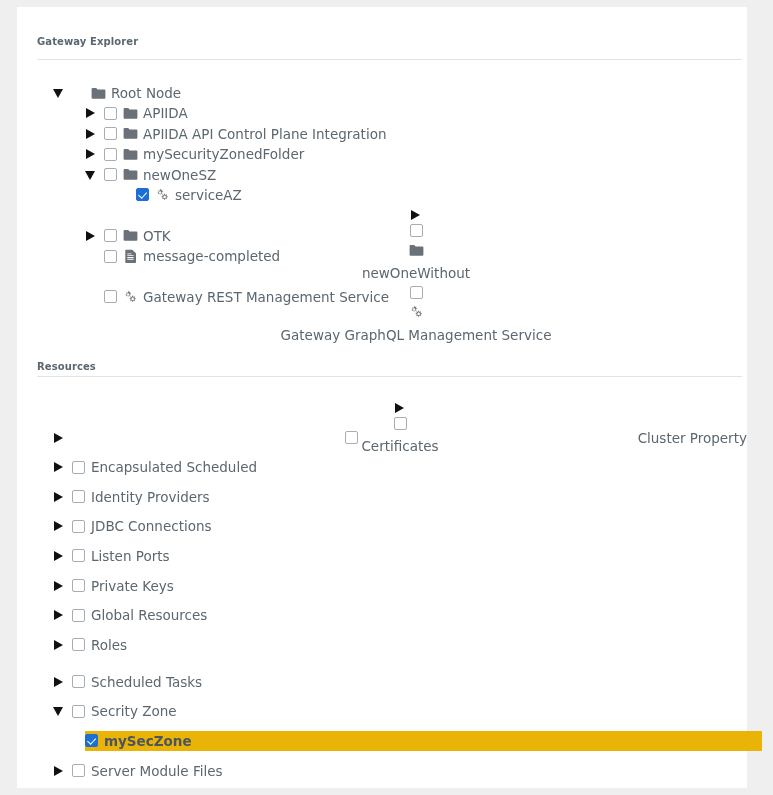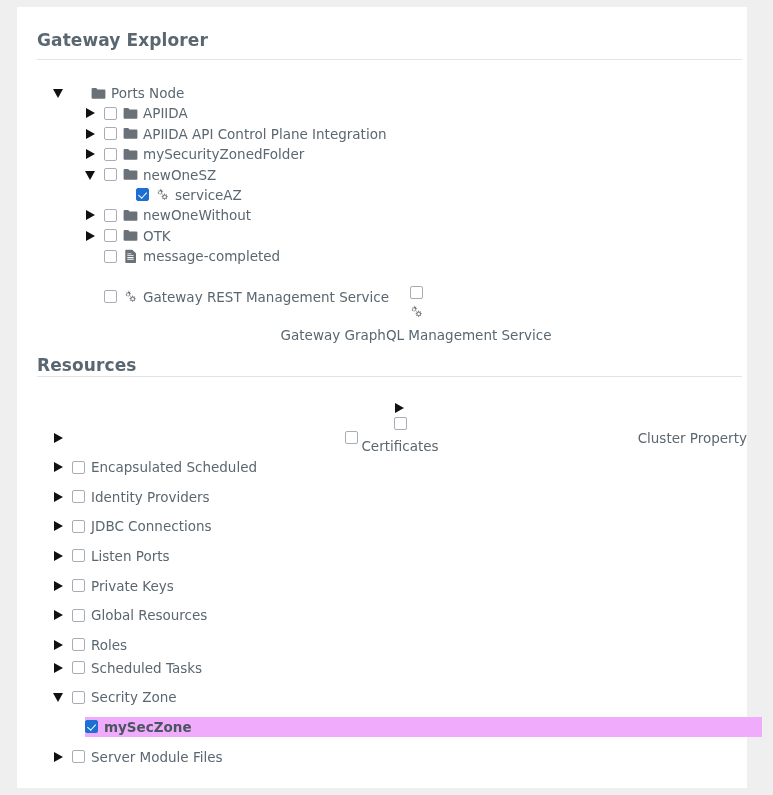--- a/index.html
+++ b/index.html
@@ -22,21 +22,21 @@
     position: absolute;
     left: 17px;
     top: 7px;
     width: 730px;
     height: 781px;
     background: #ffffff;
   }
 
   
   .section-header {
-    font-size: 17px;
+    font-size: 10px;
     font-weight: bold;
     color: #5b6770;
     letter-spacing: 0.1px;
   }
   .divider {
     height: 1px;
     background: #e3e3e3;
     width: 705px;
   }
 
@@ -118,21 +118,21 @@
   }
   .icon svg { display: block; }
 
   
   .gap6  { width: 6px;  flex: 0 0 6px;  }
   .gap7  { width: 7px;  flex: 0 0 7px;  }
   .gap5  { width: 5px;  flex: 0 0 5px;  }
 
   
   .row.highlight {
-    background: #f0abfc;
+    background: #eab308;
   }
   .row.highlight .row-label {
     font-weight: bold;
     color: #4a5560;
   }
   .row.highlight > * { position: relative; z-index: 1; }
 </style>
 </head>
 <body>
 
@@ -148,21 +148,21 @@
         <div class="row" style="margin-top: 0px; padding-left: 16px;">
           <span class="tri down"></span>
           <span class="gap7"></span>
           <span style="width: 19px; flex: 0 0 19px;"></span>
           <span class="icon">
             <svg width="15" height="13" viewBox="0 0 15 13">
               <path fill="#6b7178" d="M0.6 2.0a1 1 0 0 1 1-1h3.6l1.4 1.6H13.4a1 1 0 0 1 1 1v7.2a1 1 0 0 1-1 1H1.6a1 1 0 0 1-1-1z"></path>
             </svg>
           </span>
           <span class="gap5"></span>
-          <span class="row-label">Ports Node</span>
+          <span class="row-label">Root Node</span>
         </div>
         <div class="row" style="margin-top: 0.4px; padding-left: 48px;">
           <span class="tri right"></span>
           <span class="gap7"></span>
           <span class="cb"></span>
           <span class="gap6"></span>
           <span class="icon">
             <svg width="15" height="13" viewBox="0 0 15 13">
               <path fill="#6b7178" d="M0.6 2.0a1 1 0 0 1 1-1h3.6l1.4 1.6H13.4a1 1 0 0 1 1 1v7.2a1 1 0 0 1-1 1H1.6a1 1 0 0 1-1-1z"></path>
             </svg>
@@ -220,21 +220,21 @@
                 <path d="M5.2 0.4l.55.0.18 1.05.72.3.87-.62.4.4-.62.87.3.72 1.05.18v.56l-1.05.18-.3.72.62.87-.4.4-.87-.62-.72.3-.18 1.05h-.56l-.18-1.05-.72-.3-.87.62-.4-.4.62-.87-.3-.72L2.7 4.6v-.56l1.05-.18.3-.72-.62-.87.4-.4.87.62.72-.3z"></path>
                 <circle cx="5.45" cy="4.3" r="1.25" fill="#ffffff"></circle>
                 <path d="M10.0 5.4l.6.0.2 1.15.78.33.95-.68.43.43-.68.95.33.78 1.15.2v.6l-1.15.2-.33.78.68.95-.43.43-.95-.68-.78.33-.2 1.15h-.6l-.2-1.15-.78-.33-.95.68-.43-.43.68-.95-.33-.78-1.15-.2v-.6l1.15-.2.33-.78-.68-.95.43-.43.95.68.78-.33z"></path>
                 <circle cx="10.3" cy="9.0" r="1.4" fill="#ffffff"></circle>
               </g>
             </svg>
           </span>
           <span class="gap5"></span>
           <span class="row-label">serviceAZ</span>
         </div>
-        <div class="row" style="margin-top: 0.4px; padding-left: 48px;">
+        <div class="row" style="margin-top: 0.4px; padding-left: 48px; flex-direction: column;">
           <span class="tri right"></span>
           <span class="gap7"></span>
           <span class="cb"></span>
           <span class="gap6"></span>
           <span class="icon">
             <svg width="15" height="13" viewBox="0 0 15 13">
               <path fill="#6b7178" d="M0.6 2.0a1 1 0 0 1 1-1h3.6l1.4 1.6H13.4a1 1 0 0 1 1 1v7.2a1 1 0 0 1-1 1H1.6a1 1 0 0 1-1-1z"></path>
             </svg>
           </span>
           <span class="gap5"></span>
@@ -367,21 +367,21 @@
           <span class="gap6"></span>
           <span class="row-label">Global Resources</span>
         </div>
         <div class="row" style="margin-top: 9.6px; padding-left: 16px;">
           <span class="tri right"></span>
           <span class="gap7"></span>
           <span class="cb"></span>
           <span class="gap6"></span>
           <span class="row-label">Roles</span>
         </div>
-        <div class="row" style="margin-top: 3px; padding-left: 16px;">
+        <div class="row" style="margin-top: 17px; padding-left: 16px;">
           <span class="tri right"></span>
           <span class="gap7"></span>
           <span class="cb"></span>
           <span class="gap6"></span>
           <span class="row-label">Scheduled Tasks</span>
         </div>
         <div class="row" style="margin-top: 9.6px; padding-left: 16px;">
           <span class="tri down"></span>
           <span class="gap7"></span>
           <span class="cb"></span>

